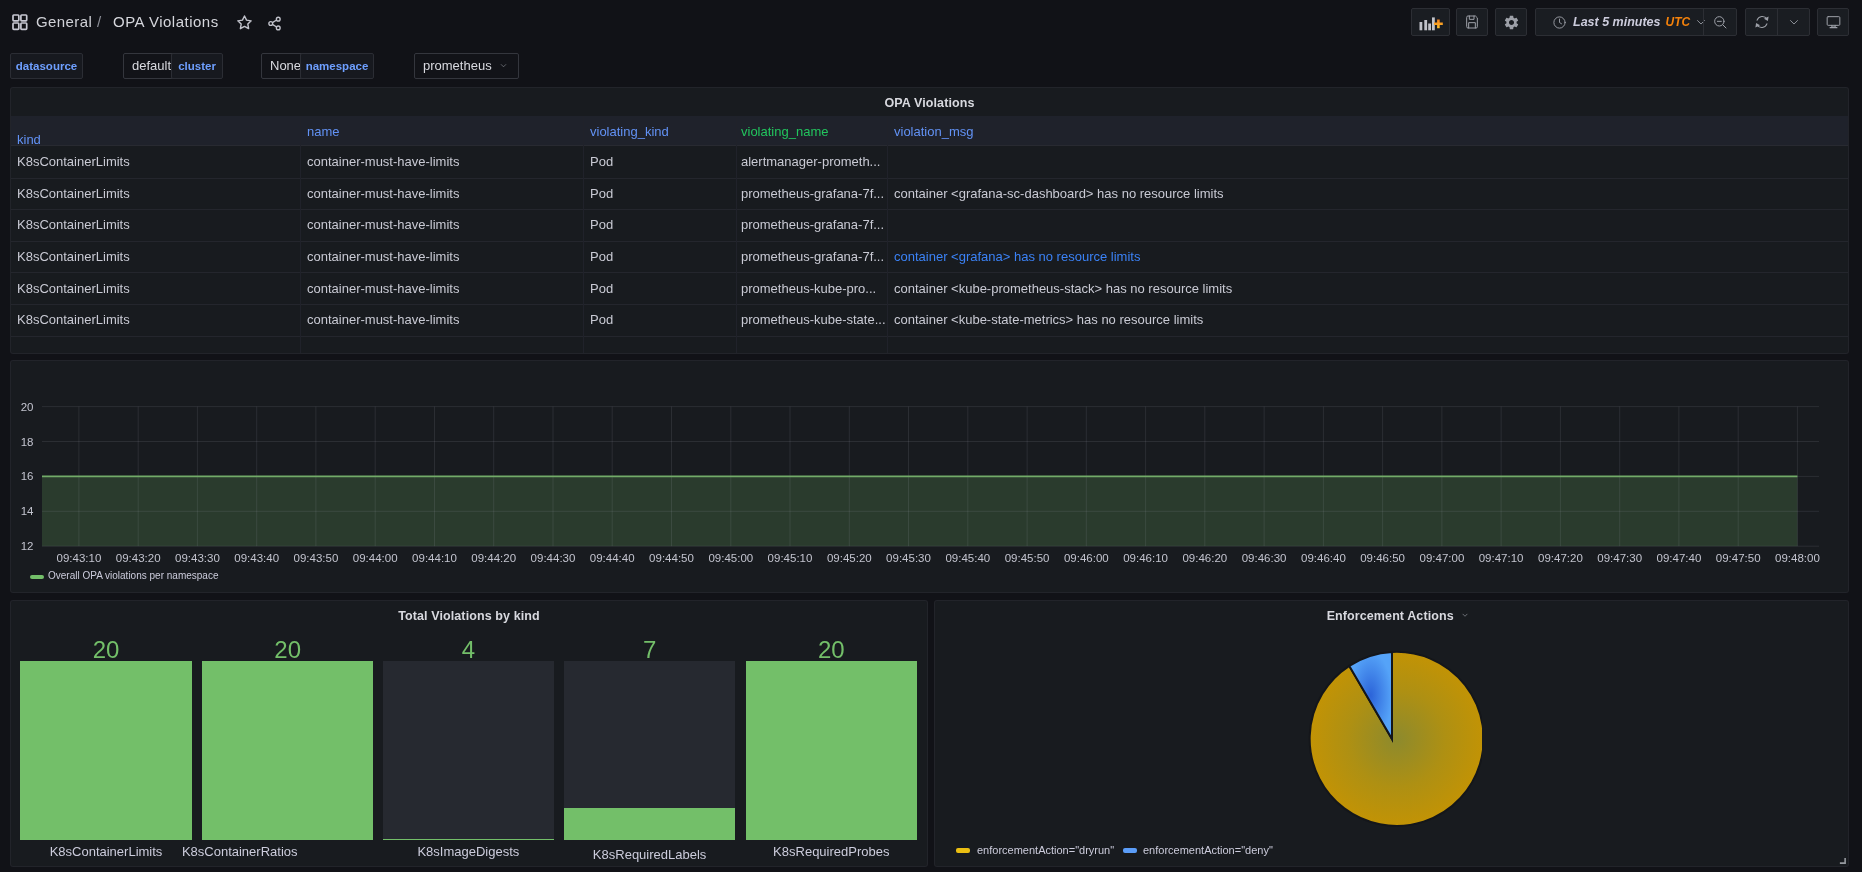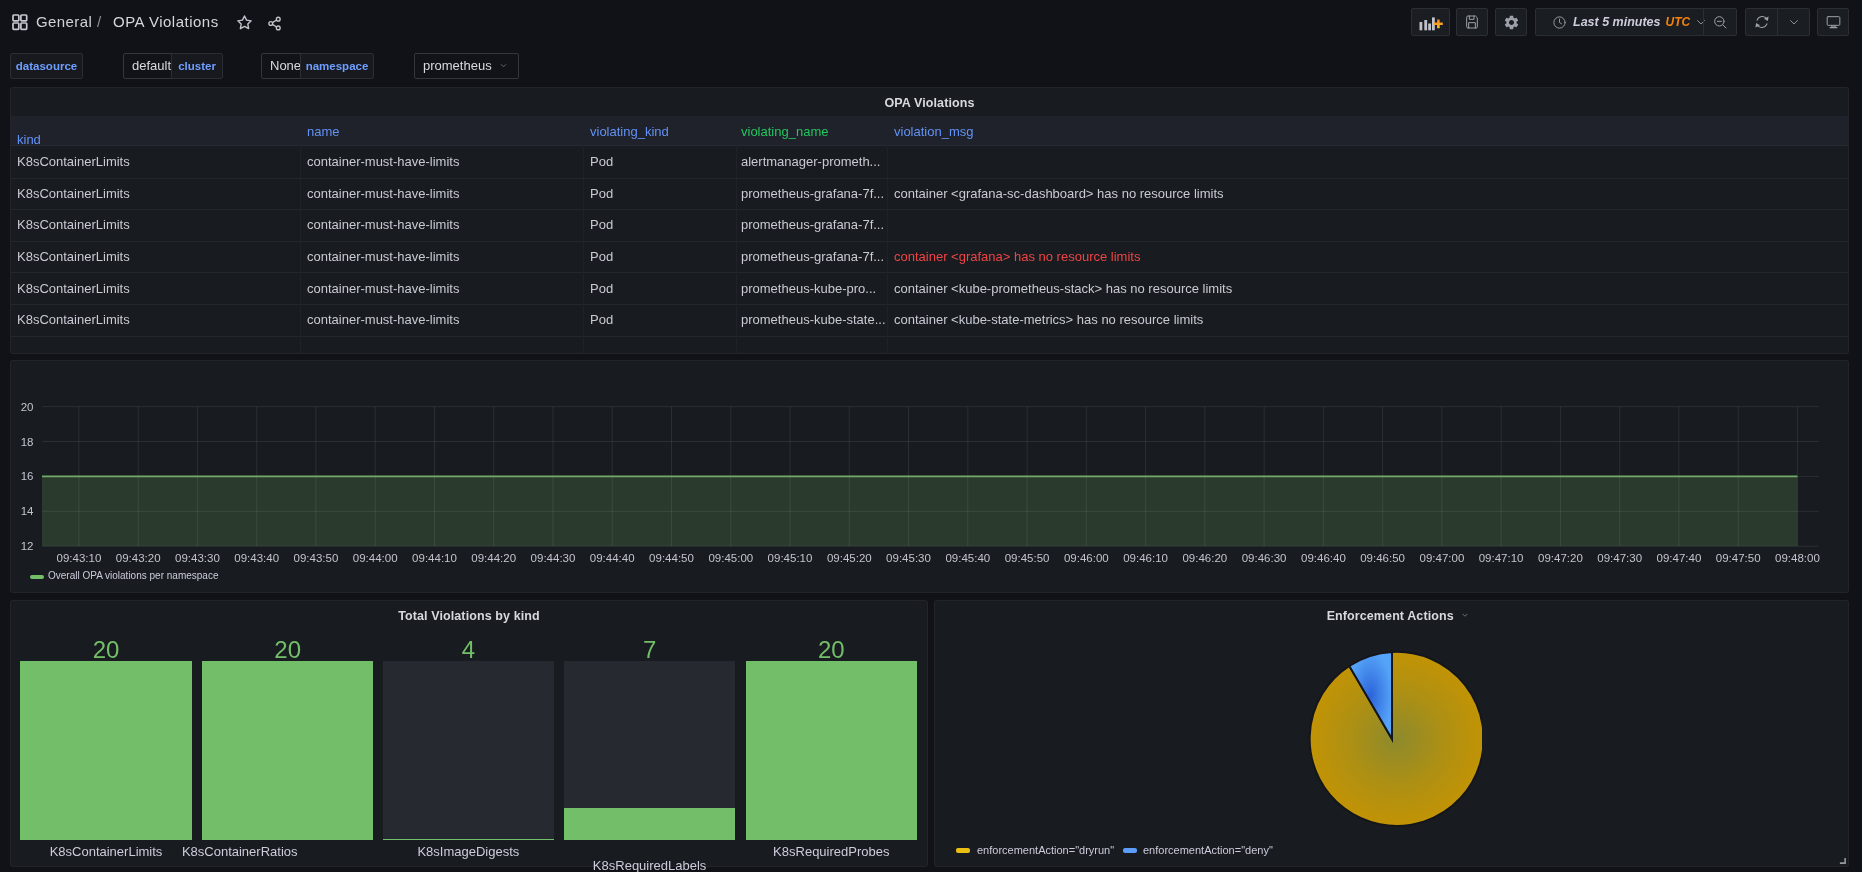--- a/index.html
+++ b/index.html
@@ -161,21 +161,21 @@
       <div class="abs" style="left:0;top:93.2px;width:1837px;height:1px;background:#24262d;"></div>
       <div class="abs" style="left:6px;top:93.2px;height:31.6px;display:flex;align-items:center;font-size:13px;color:#c9cad4;white-space:nowrap;">K8sContainerLimits</div>
       <div class="abs" style="left:296px;top:93.2px;height:31.6px;display:flex;align-items:center;font-size:13px;color:#c9cad4;white-space:nowrap;">container-must-have-limits</div>
       <div class="abs" style="left:579px;top:93.2px;height:31.6px;display:flex;align-items:center;font-size:13px;color:#c9cad4;white-space:nowrap;">Pod</div>
       <div class="abs" style="left:730px;top:93.2px;height:31.6px;display:flex;align-items:center;font-size:13px;color:#c9cad4;white-space:nowrap;">prometheus-grafana-7f...</div>
       <div class="abs" style="left:0;top:124.8px;width:1837px;height:1px;background:#24262d;"></div>
       <div class="abs" style="left:6px;top:124.80000000000001px;height:31.6px;display:flex;align-items:center;font-size:13px;color:#c9cad4;white-space:nowrap;">K8sContainerLimits</div>
       <div class="abs" style="left:296px;top:124.80000000000001px;height:31.6px;display:flex;align-items:center;font-size:13px;color:#c9cad4;white-space:nowrap;">container-must-have-limits</div>
       <div class="abs" style="left:579px;top:124.80000000000001px;height:31.6px;display:flex;align-items:center;font-size:13px;color:#c9cad4;white-space:nowrap;">Pod</div>
       <div class="abs" style="left:730px;top:124.80000000000001px;height:31.6px;display:flex;align-items:center;font-size:13px;color:#c9cad4;white-space:nowrap;">prometheus-grafana-7f...</div>
-      <div class="abs" style="left:883px;top:124.80000000000001px;height:31.6px;display:flex;align-items:center;font-size:13px;color:#ef4444;white-space:nowrap;">container &lt;grafana&gt; has no resource limits</div>
+      <div class="abs" style="left:883px;top:124.80000000000001px;height:31.6px;display:flex;align-items:center;font-size:13px;color:#3b82f6;white-space:nowrap;">container &lt;grafana&gt; has no resource limits</div>
       <div class="abs" style="left:0;top:156.4px;width:1837px;height:1px;background:#24262d;"></div>
       <div class="abs" style="left:6px;top:156.4px;height:31.6px;display:flex;align-items:center;font-size:13px;color:#c9cad4;white-space:nowrap;">K8sContainerLimits</div>
       <div class="abs" style="left:296px;top:156.4px;height:31.6px;display:flex;align-items:center;font-size:13px;color:#c9cad4;white-space:nowrap;">container-must-have-limits</div>
       <div class="abs" style="left:579px;top:156.4px;height:31.6px;display:flex;align-items:center;font-size:13px;color:#c9cad4;white-space:nowrap;">Pod</div>
       <div class="abs" style="left:730px;top:156.4px;height:31.6px;display:flex;align-items:center;font-size:13px;color:#c9cad4;white-space:nowrap;">prometheus-kube-pro...</div>
       <div class="abs" style="left:883px;top:156.4px;height:31.6px;display:flex;align-items:center;font-size:13px;color:#c9cad4;white-space:nowrap;">container &lt;kube-prometheus-stack&gt; has no resource limits</div>
       <div class="abs" style="left:0;top:188.0px;width:1837px;height:1px;background:#24262d;"></div>
       <div class="abs" style="left:6px;top:188px;height:31.6px;display:flex;align-items:center;font-size:13px;color:#c9cad4;white-space:nowrap;">K8sContainerLimits</div>
       <div class="abs" style="left:296px;top:188px;height:31.6px;display:flex;align-items:center;font-size:13px;color:#c9cad4;white-space:nowrap;">container-must-have-limits</div>
       <div class="abs" style="left:579px;top:188px;height:31.6px;display:flex;align-items:center;font-size:13px;color:#c9cad4;white-space:nowrap;">Pod</div>
@@ -278,21 +278,21 @@
     <div class="abs" style="left:190.9px;top:59.5px;width:171.6px;height:179.5px;background:#262930;"></div>
     <div class="abs" style="left:190.9px;top:59.5px;width:171.6px;height:179.5px;background:#73bf69;"></div>
     <div class="abs" style="left:170.9px;top:243px;width:211.6px;text-align:left;font-size:13px;color:#ccccdc;">K8sContainerRatios</div>
     <div class="abs" style="left:371.6px;top:35px;width:171.6px;text-align:center;font-size:24px;color:#73bf69;">4</div>
     <div class="abs" style="left:371.6px;top:59.5px;width:171.6px;height:179.5px;background:#262930;"></div>
     <div class="abs" style="left:371.6px;top:237.5px;width:171.6px;height:1.5px;background:#73bf69;"></div>
     <div class="abs" style="left:351.6px;top:243px;width:211.6px;text-align:center;font-size:13px;color:#ccccdc;">K8sImageDigests</div>
     <div class="abs" style="left:552.8px;top:35px;width:171.6px;text-align:center;font-size:24px;color:#73bf69;">7</div>
     <div class="abs" style="left:552.8px;top:59.5px;width:171.6px;height:179.5px;background:#262930;"></div>
     <div class="abs" style="left:552.8px;top:207.0px;width:171.6px;height:32.0px;background:#73bf69;"></div>
-    <div class="abs" style="left:532.8px;top:257px;width:211.6px;text-align:center;font-size:13px;color:#ccccdc;">K8sRequiredLabels</div>
+    <div class="abs" style="left:532.8px;top:246px;width:211.6px;text-align:center;font-size:13px;color:#ccccdc;">K8sRequiredLabels</div>
     <div class="abs" style="left:734.5px;top:35px;width:171.6px;text-align:center;font-size:24px;color:#73bf69;">20</div>
     <div class="abs" style="left:734.5px;top:59.5px;width:171.6px;height:179.5px;background:#262930;"></div>
     <div class="abs" style="left:734.5px;top:59.5px;width:171.6px;height:179.5px;background:#73bf69;"></div>
     <div class="abs" style="left:714.5px;top:243px;width:211.6px;text-align:center;font-size:13px;color:#ccccdc;">K8sRequiredProbes</div>
   </div>
 
 <div class="panel" style="left:935px;top:601px;width:913px;height:265px;">
   <div class="ptitle" style="top:8px;left:14px;">Enforcement Actions
     <svg width="10" height="10" viewBox="0 0 24 24" style="margin-left:3px;">
         <path class="ico" stroke-width="2.6" d="M7 10l5 5 5-5"></path>

